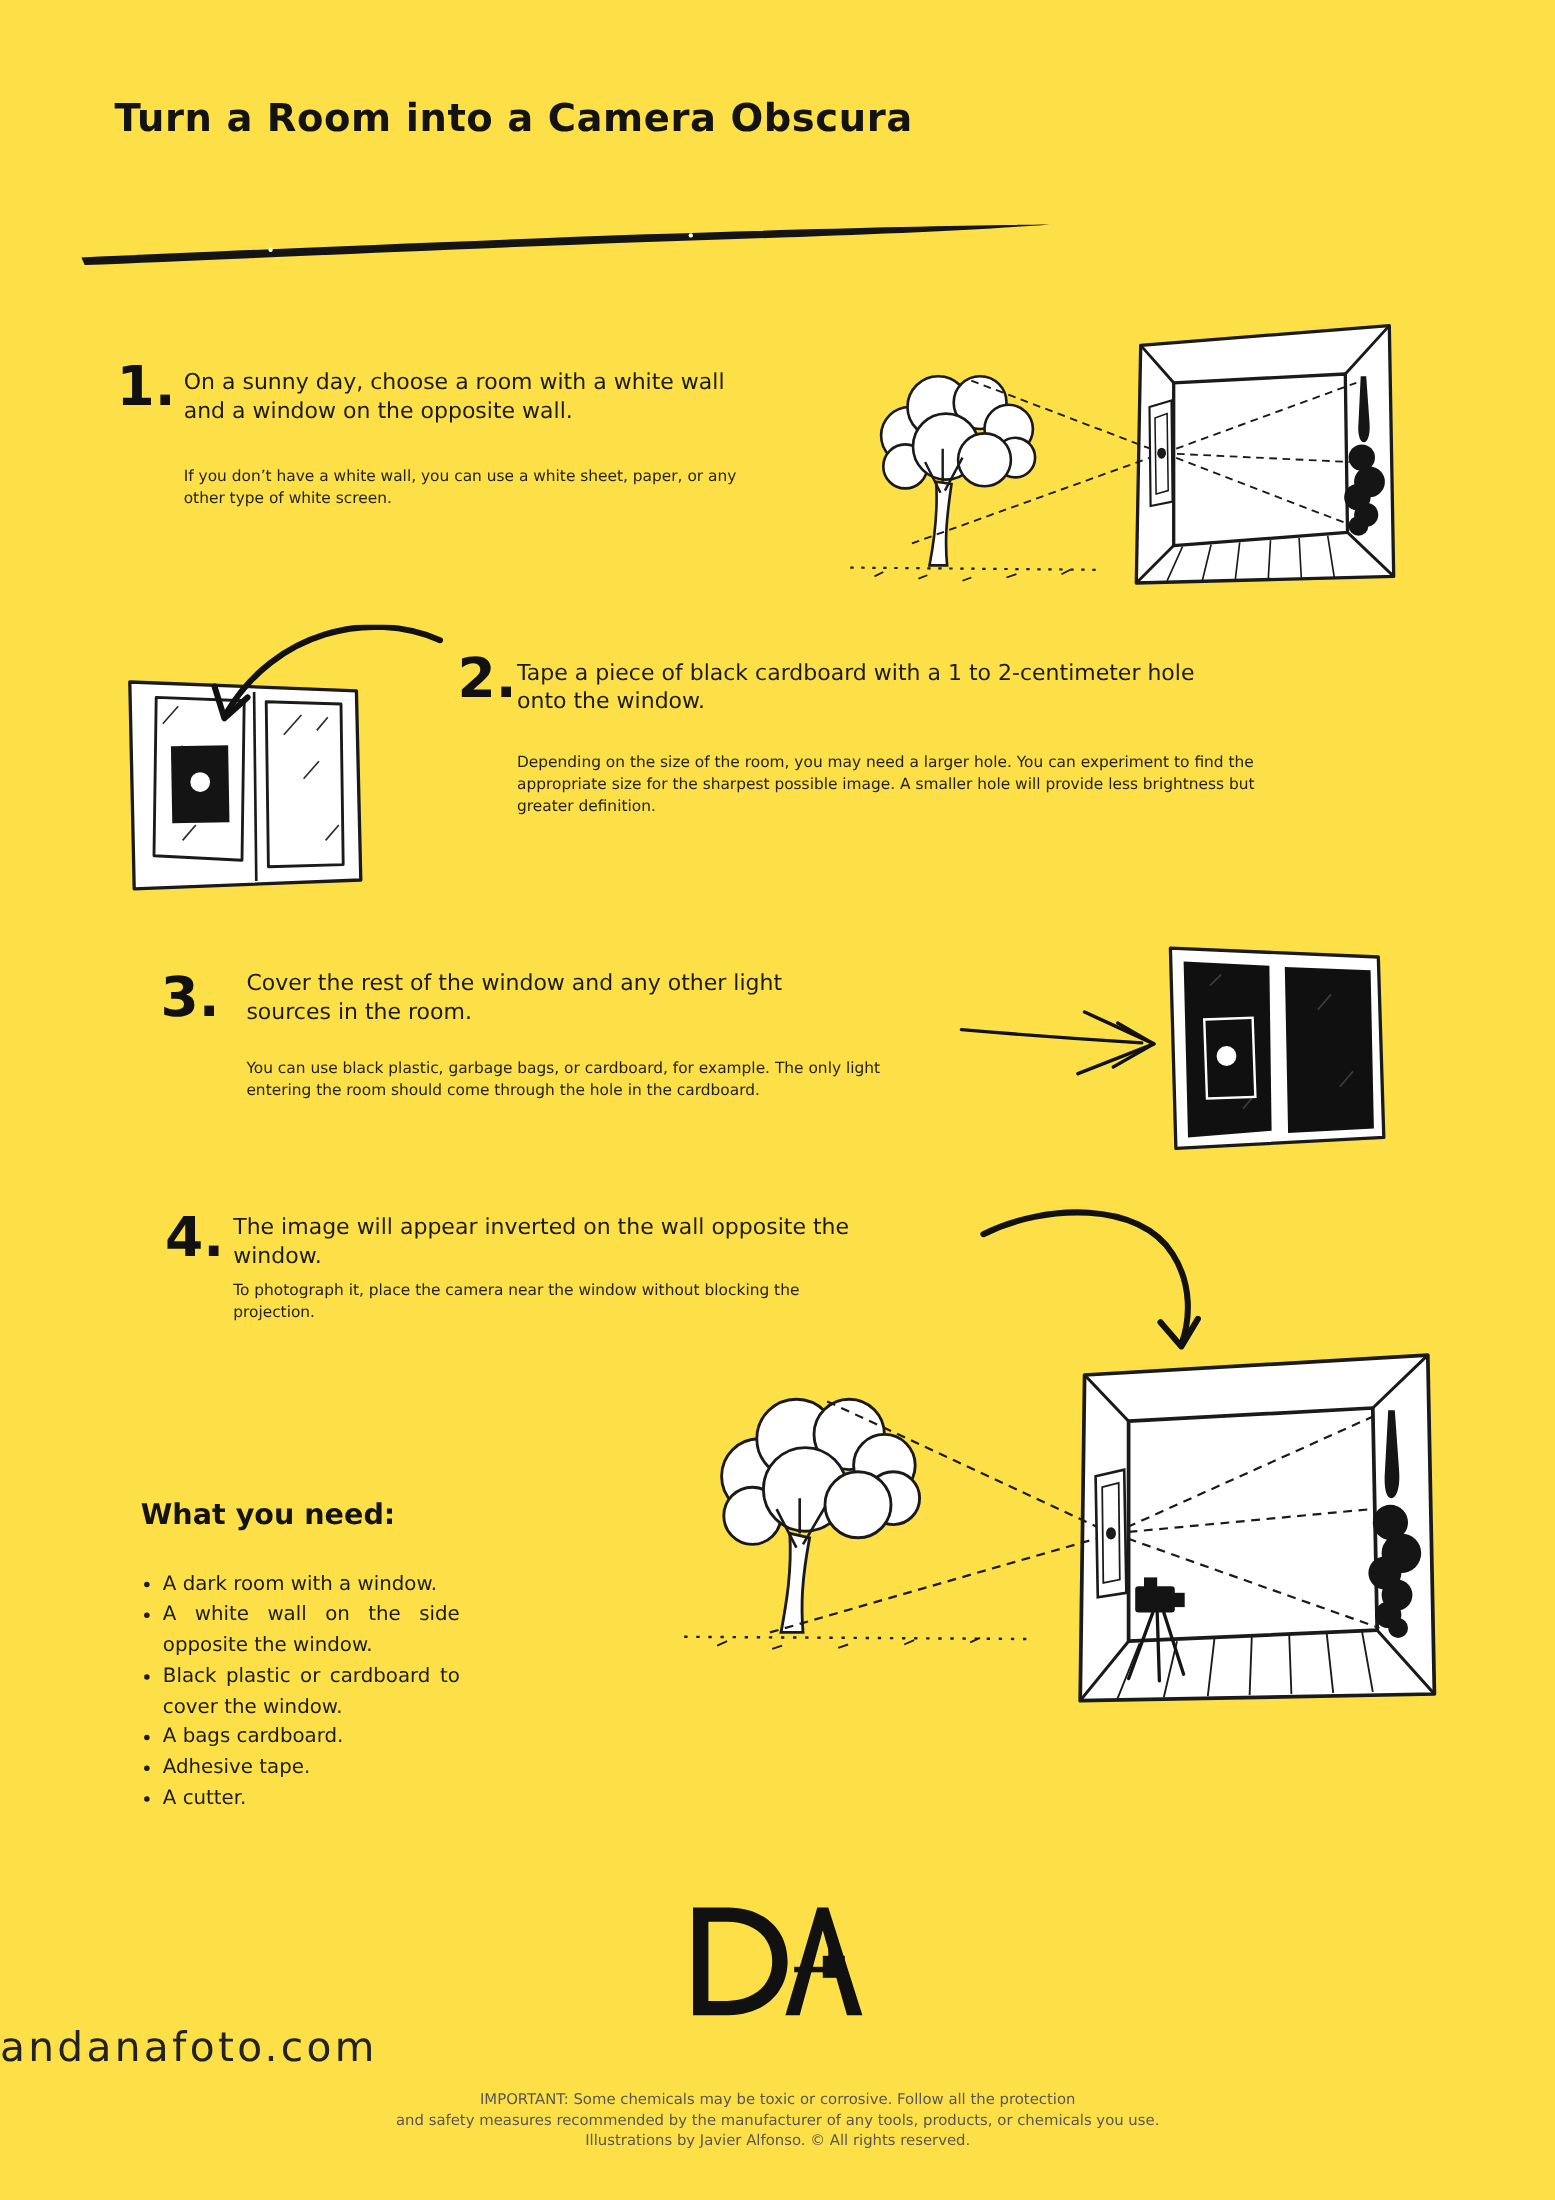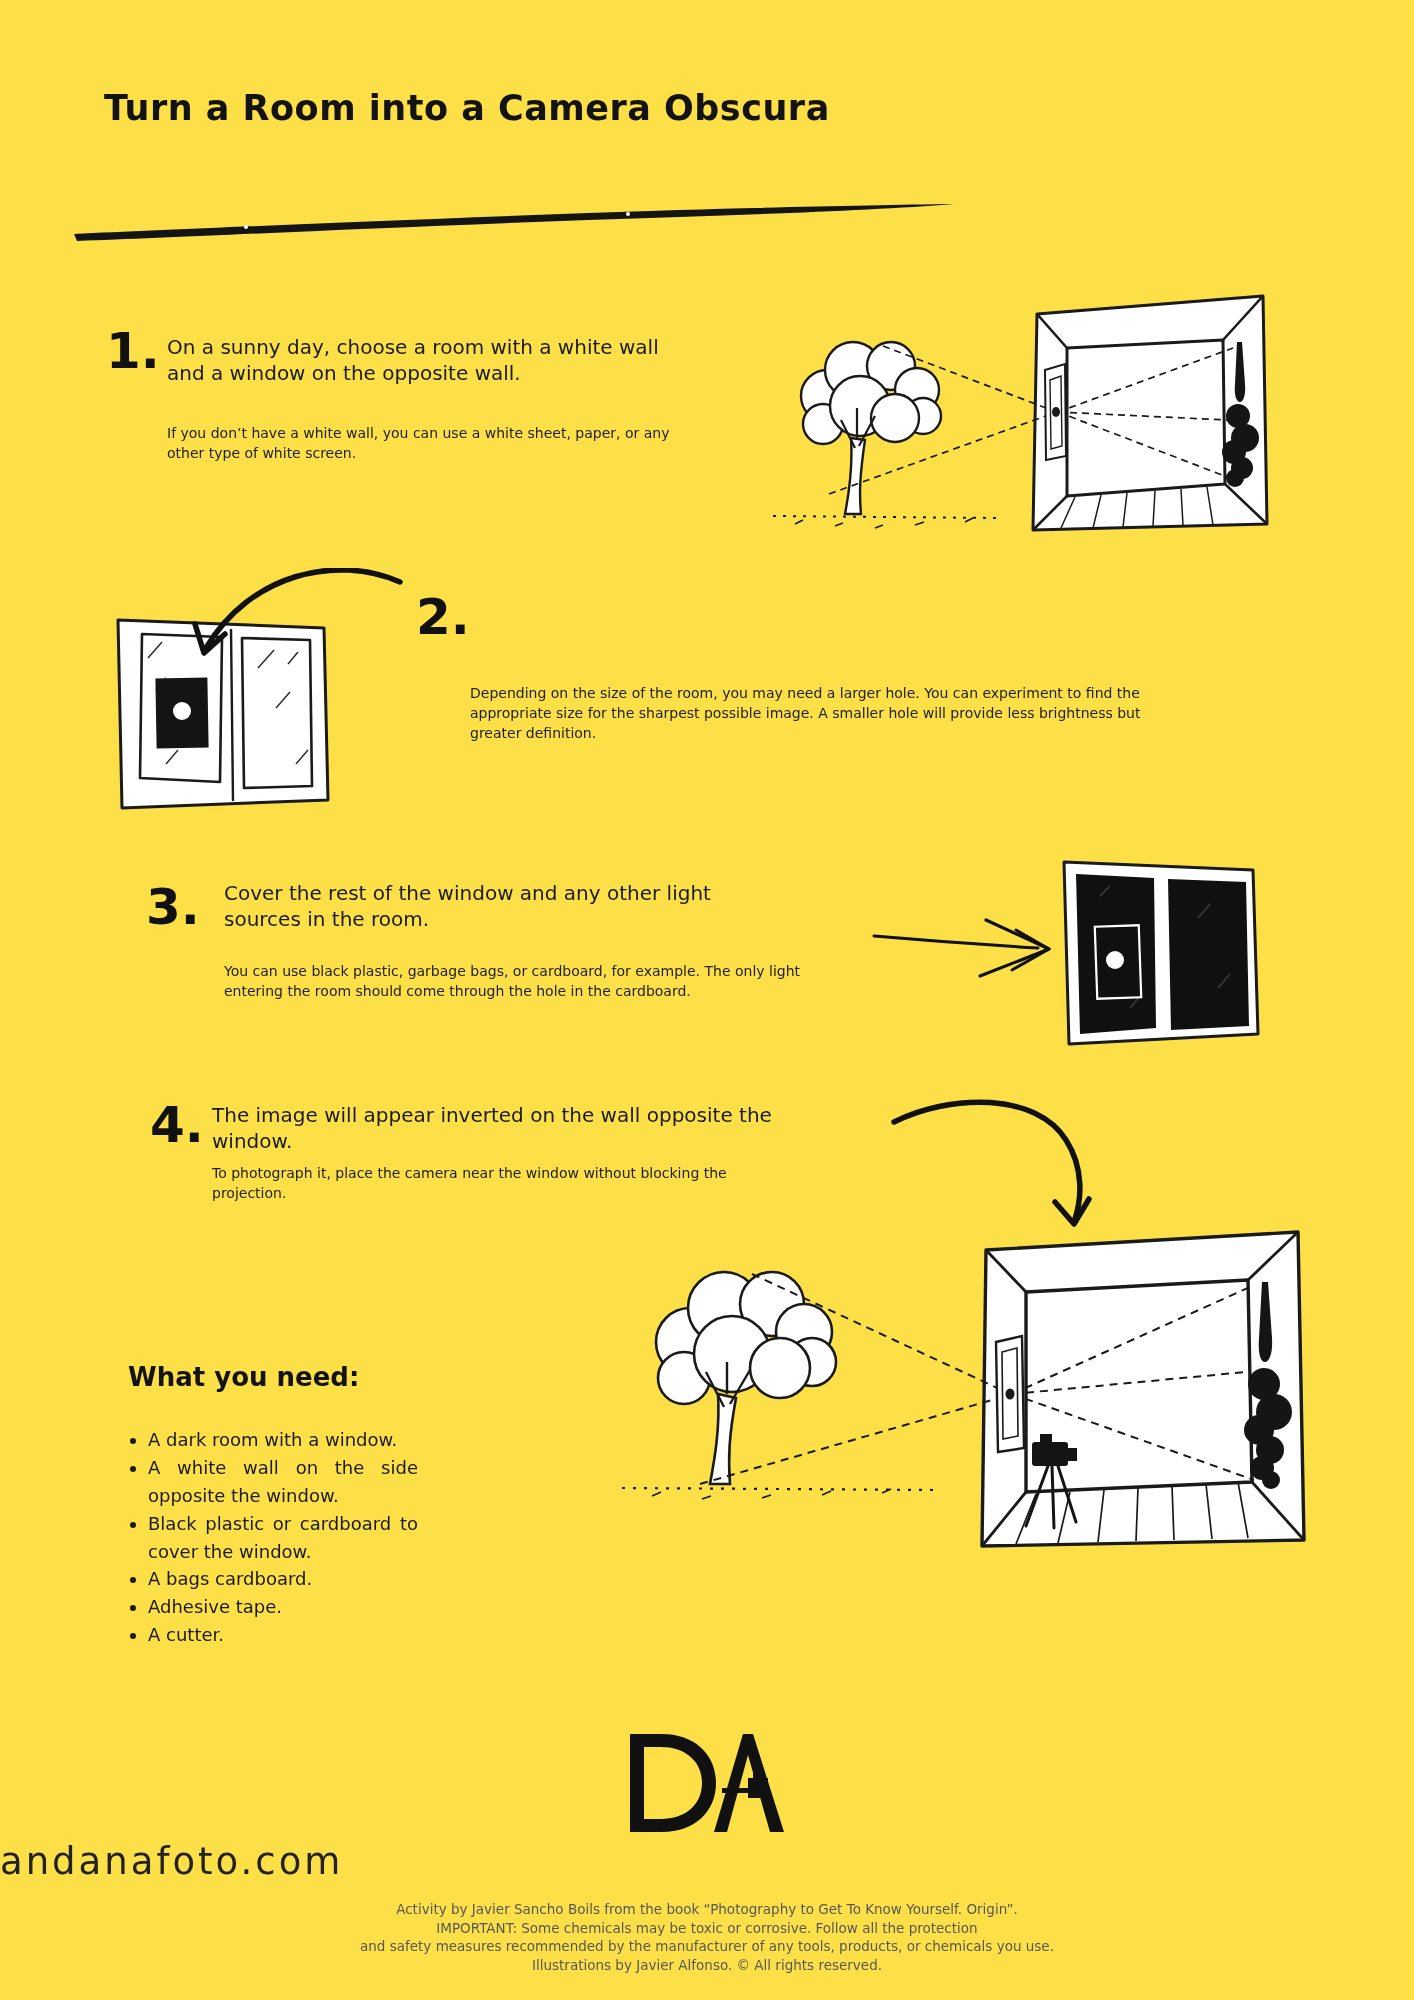--- a/index.html
+++ b/index.html
@@ -111,20 +111,21 @@
     </g>
     <path d="M40,90 l14,-16 M48,122 l10,-12 M58,196 l12,-14 M150,100 l16,-18 M168,140 l14,-16 M180,96 l10,-12 M188,196 l12,-14" stroke="#2c2c2c" stroke-width="1.5" fill="none"></path>
     <rect x="48" y="110" width="52" height="70" fill="#141414" transform="rotate(-1 74 145)"></rect>
     <circle cx="74" cy="143" r="9" fill="#fff"></circle>
     <g stroke="#111" stroke-width="5.5" fill="none" stroke-linecap="round" stroke-linejoin="round">
       <path d="M292,14 C228,-14 142,6 98,80"></path>
       <path d="M117,66 L96,85 L87,56"></path>
     </g>
   </svg>
   <div class="abs step-num num2">2.</div>
+  <div class="abs step-heading head2">Tape a piece of black cardboard with a 1 to 2-centimeter hole onto the window.</div>
   <div class="abs step-note note2">Depending on the size of the room, you may need a larger hole. You can experiment to find the appropriate size for the sharpest possible image. A smaller hole will provide less brightness but greater definition.</div>
 
   <div class="abs step-num num3">3.</div>
   <div class="abs step-heading head3">Cover the rest of the window and any other light sources in the room.</div>
   <div class="abs step-note note3">You can use black plastic, garbage bags, or cardboard, for example. The only light entering the room should come through the hole in the cardboard.</div>
 
   <svg class="abs illus3" width="415" height="215" viewBox="0 0 415 215">
     <g stroke="#111" fill="none" stroke-linecap="round" stroke-linejoin="round">
       <path d="M6,88 C64,93 120,97 170,100" stroke-width="3"></path>
       <path d="M118,72 L181,101 L112,128" stroke-width="3.2"></path>
@@ -218,19 +219,18 @@
     <path fill-rule="evenodd" d="M8,6 H40 C72,6 94,26 94,55 C94,84 72,104 40,104 H8 Z M22,19 H39 C63,19 80,33 80,55 C80,77 63,91 39,91 H22 Z" fill="#111"></path>
     <path d="M92,104 L121,6 L131,6 L162,104 L148,104 L126,27 L105,104 Z" fill="#111"></path>
     <g>
       <rect x="100" y="60" width="34" height="5" fill="#111"></rect>
       <rect x="126" y="50" width="20" height="20" fill="#111"></rect>
       <rect x="131" y="43" width="9" height="8" fill="#111"></rect>
     </g>
   </svg>
   <div class="abs website">andanafoto.com</div>
   <div class="abs credits">
-    <div>Activity by Javier Sancho Boils from the book “Photography to Get To Know Yourself. Origin”.</div>
     <div>IMPORTANT: Some chemicals may be toxic or corrosive. Follow all the protection</div>
     <div>and safety measures recommended by the manufacturer of any tools, products, or chemicals you use.</div>
     <div>Illustrations by Javier Alfonso. © All rights reserved.</div>
   </div>
 
 </div>
 
 </body></html>

